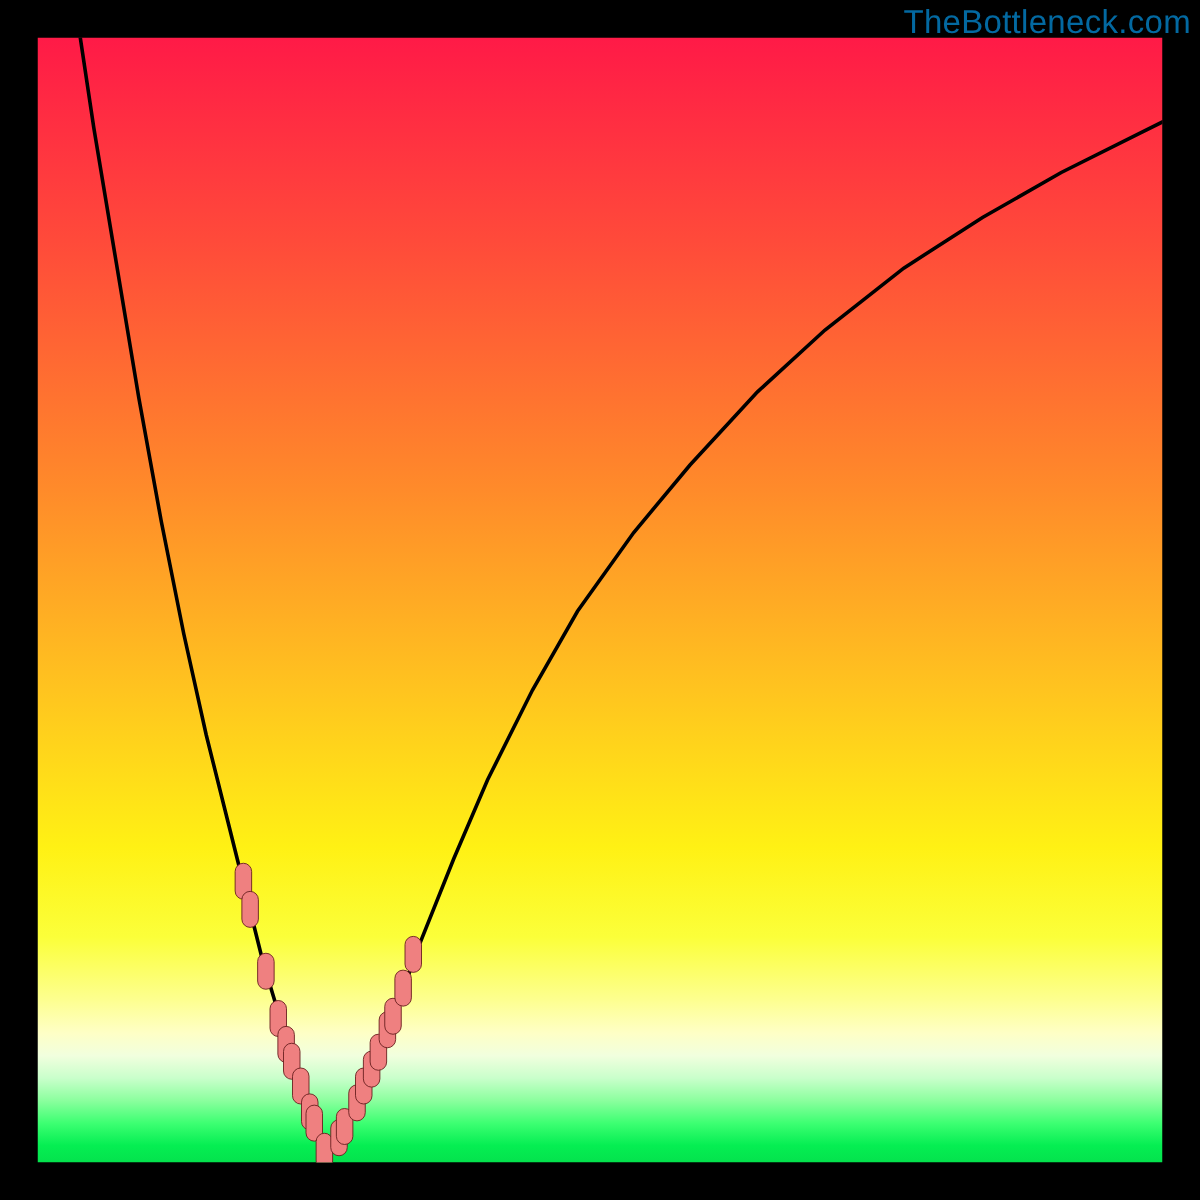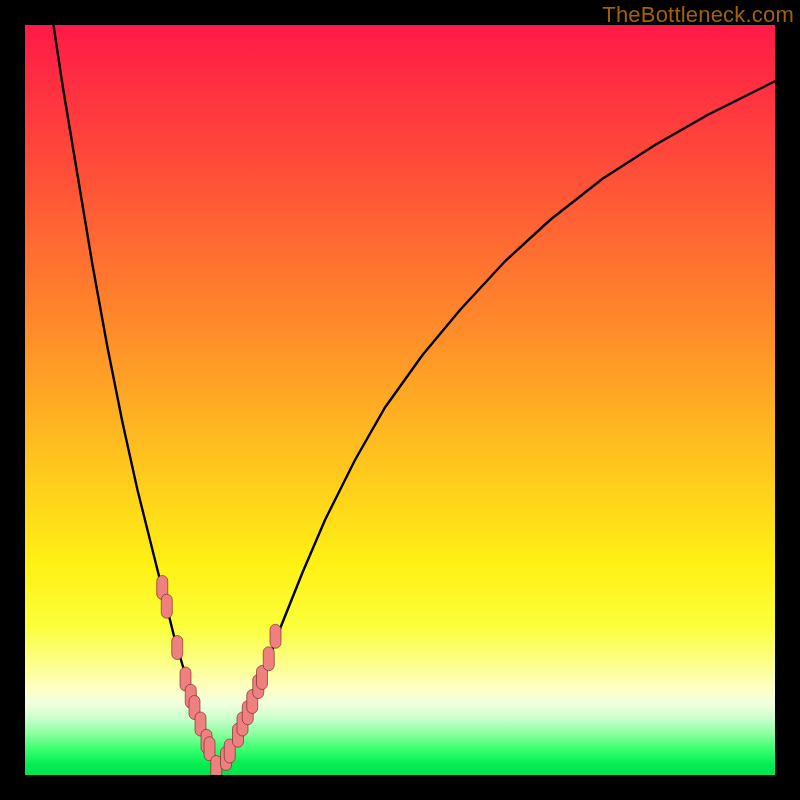--- a/index.html
+++ b/index.html
@@ -24,21 +24,21 @@
     top: 25px;
     left: 25px;
     width: 750px;
     height: 750px;
     
   }
   .watermark {
     position: absolute;
     top: 2px;
     right: 6px;
-    color: #a16207;
+    color: #0369a1;
     font-size: 22px;
     font-weight: 500;
     letter-spacing: 0.2px;
     white-space: nowrap;
   }
   svg {
     display: block;
   }
 </style>
 </head>

